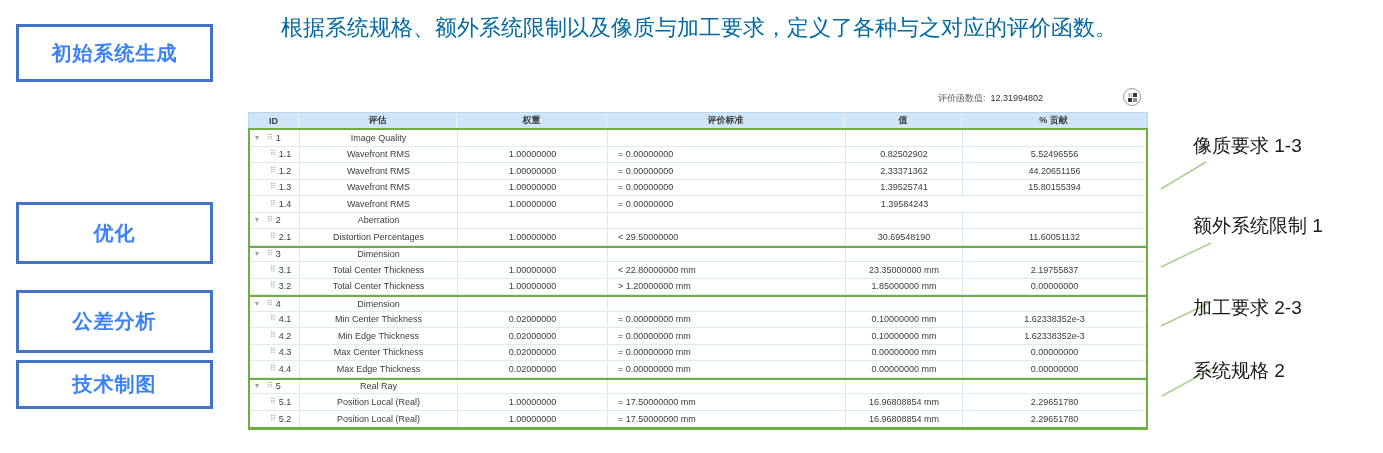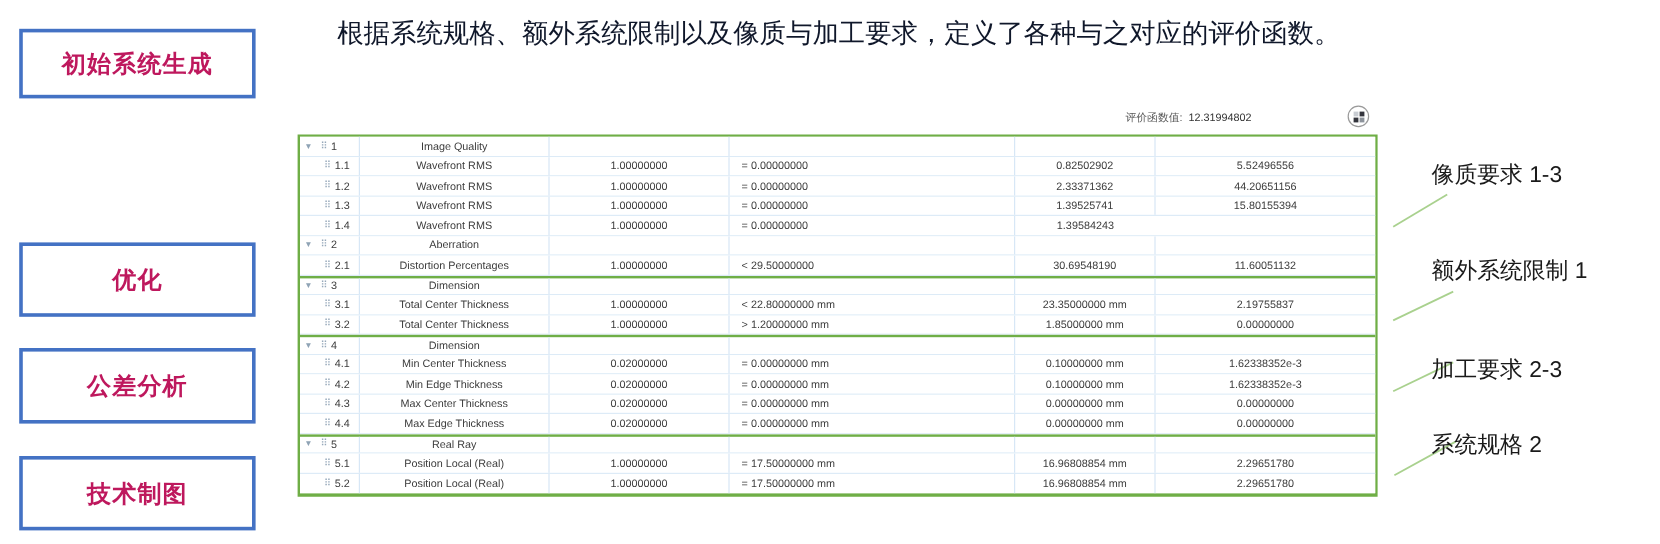--- a/index.html
+++ b/index.html
@@ -6,38 +6,38 @@
   html,body { background:#ffffff; }
   .stage {
     position:relative; width:1383px; height:453px; overflow:hidden;
     background:#ffffff; font-family:"Liberation Sans", sans-serif;
   }
 
   
   .side-btn {
     position:absolute; left:16px; width:197px;
     display:flex; align-items:center; justify-content:center;
-    border:3px solid #4472c4; background:#ffffff; color:#be185d;
+    border:3px solid #4472c4; background:#ffffff; color:#3b82f6;
     font-size:20px; font-weight:bold; letter-spacing:1px; cursor:pointer;
   }
   .side-btn.active {
     background:linear-gradient(180deg,#4a78c9 0%,#3c68b5 100%);
     color:#ffffff; border-color:#3a63ad;
   }
   #btn1 { top:24px;  height:58px; }
   #btn2 { top:111px; height:61px; }
   #btn3 { top:202px; height:62px;text-align:center; }
   #btn4 { top:290px; height:63px; }
-  #btn5 { top:380px; height:62px; }
+  #btn5 { top:360px; height:49px; }
 
   
   .page-title {
     position:absolute; left:281px; top:13px; width:900px;
     font-family:Liberation Serif, serif;
-    font-size:22px; color:#0f172a; white-space:nowrap;
+    font-size:22px; color:#0369a1; white-space:nowrap;
   }
 
   
   .panel { position:absolute; left:248px; top:85px; width:903px; }
   .panel-topbar { position:relative; height:27px; }
   .merit-text {
     position:absolute; right:108px; top:7px; font-size:9px; color:#595959;
     white-space:nowrap;
   }
   .merit-text b { color:#333333; font-weight:normal; margin-left:5px; }
@@ -132,20 +132,28 @@
         <span class="sq">
             <i></i>
             <i></i>
             <i></i>
             <i></i>
           </span>
       </div>
     </div>
 
     <div class="mtable">
+      <div class="thead">
+        <div class="cell c-id">ID</div>
+        <div class="cell c-eval">评估</div>
+        <div class="cell c-wt">权重</div>
+        <div class="cell c-crit">评价标准</div>
+        <div class="cell c-val">值</div>
+        <div class="cell c-ctb">% 贡献</div>
+      </div>
       <div class="tbody">
           <div class="trow">
             <div class="cell c-id">
               <span class="exp">▾</span>
               <span class="handle">⠿</span>
               <span>1</span>
             </div>
             <div class="cell c-eval">Image Quality</div>
             <div class="cell c-wt"></div>
             <div class="cell c-crit"></div>

